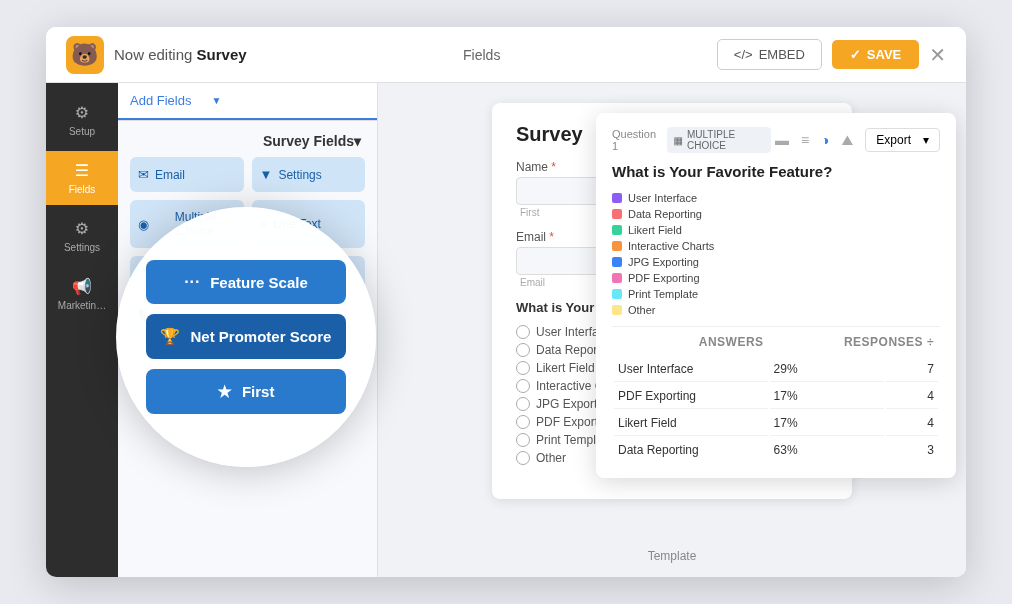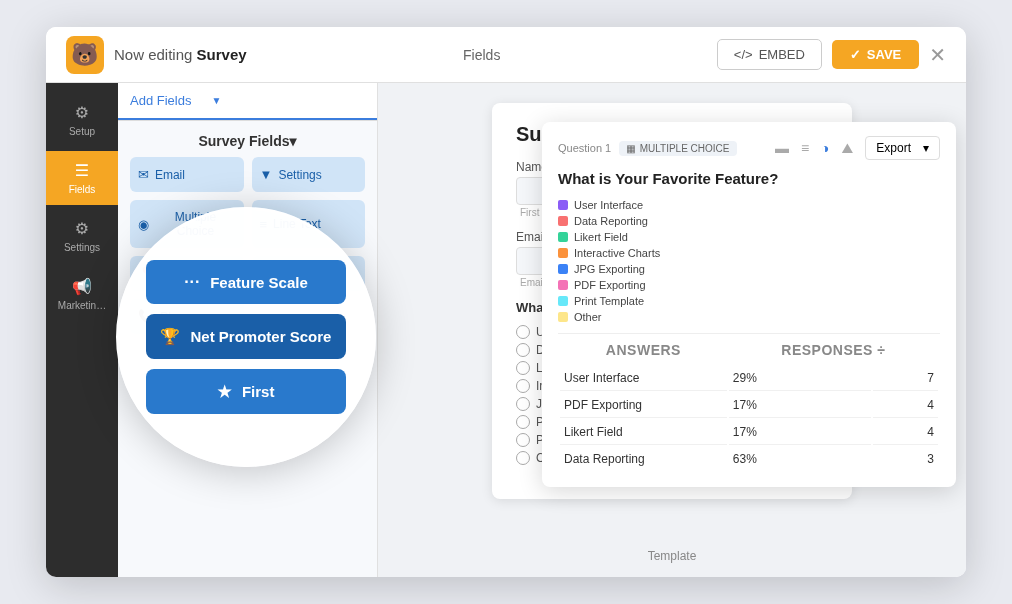--- a/index.html
+++ b/index.html
@@ -153,21 +153,21 @@
       align-items: center;
       gap: 20px;
     }
     .fields-tab.active {
       background: #fff;
       border-bottom: 2px solid #3b7ddd;
       color: #3b7ddd;
     }
     .fields-section-header {
       display: flex;
-      justify-content: center;
+      justify-content: flex-end;
       align-items: center;
       padding: 12px 16px 8px;
       font-size: 14px;
       font-weight: 600;
       color: #333;
     }
     .fields-grid {
       display: grid;
       grid-template-columns: 1fr 1fr;
       gap: 8px;
@@ -329,25 +329,25 @@
       border-top: 14px solid transparent;
       border-bottom: 14px solid transparent;
       border-left: 24px solid #3ba55c;
       margin-left: 4px;
     }
 
     
     .analytics-card {
       position: absolute;
       right: 10px;
-      top: 39px;
+      top: 30px;
       background: #fff;
       border-radius: 8px;
       box-shadow: 0 4px 24px rgba(0,0,0,0.16);
-      width: 414px;
+      width: 360px;
       padding: 14px 16px;
       z-index: 8;
     }
     .analytics-header {
       display: flex;
       align-items: center;
       justify-content: space-between;
       margin-bottom: 10px;
     }
     .analytics-meta {
@@ -439,23 +439,23 @@
     }
 
     
     .analytics-table {
       width: 100%;
       border-top: 1px solid #eee;
       margin-top: 10px;
       font-size: 12px;
     }
     .analytics-table th {
-      text-align: center;
+      text-align: right;
       color: #888;
-      font-size: 14px;
+      font-size: 12px;
       font-weight: 600;
       text-transform: uppercase;
       padding: 6px 4px;
       letter-spacing: 0.5px;
     }
     .analytics-table td {
       padding: 5px 4px;
       color: #333;
       border-bottom: 1px solid #f0f0f0;
     }

